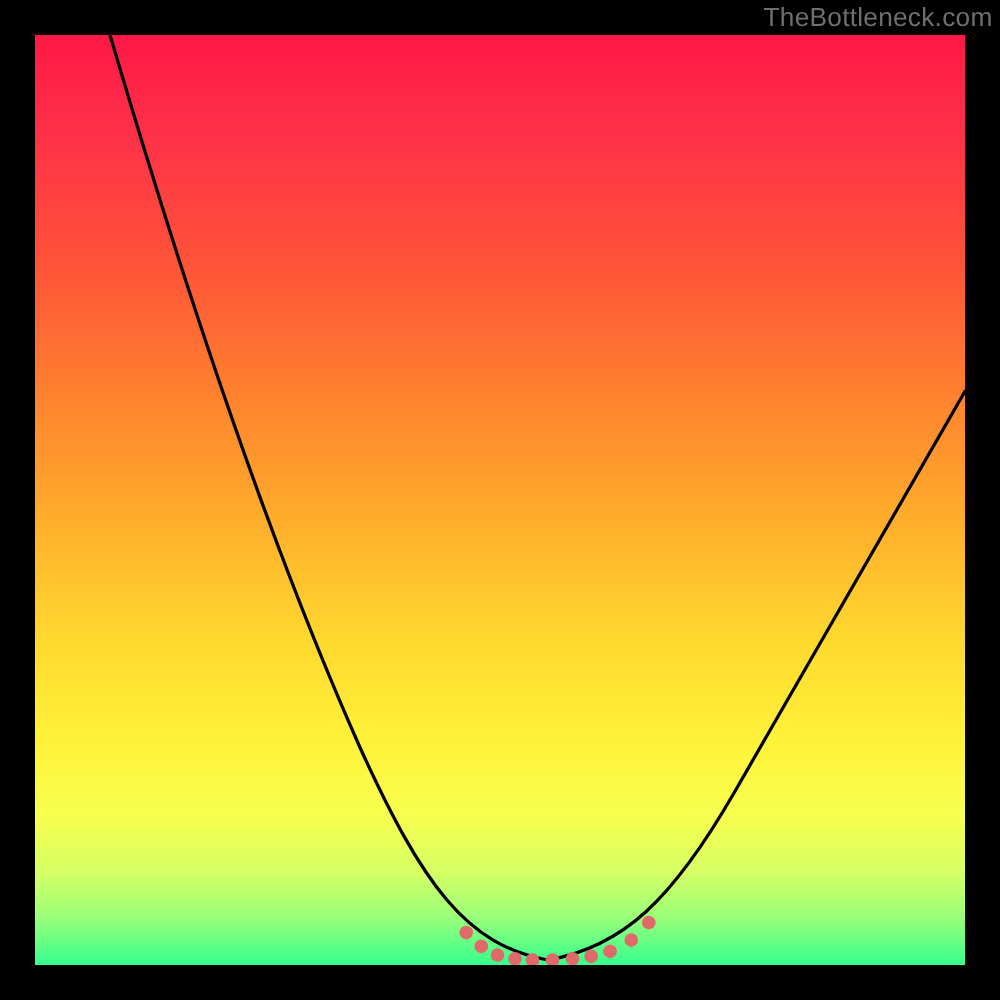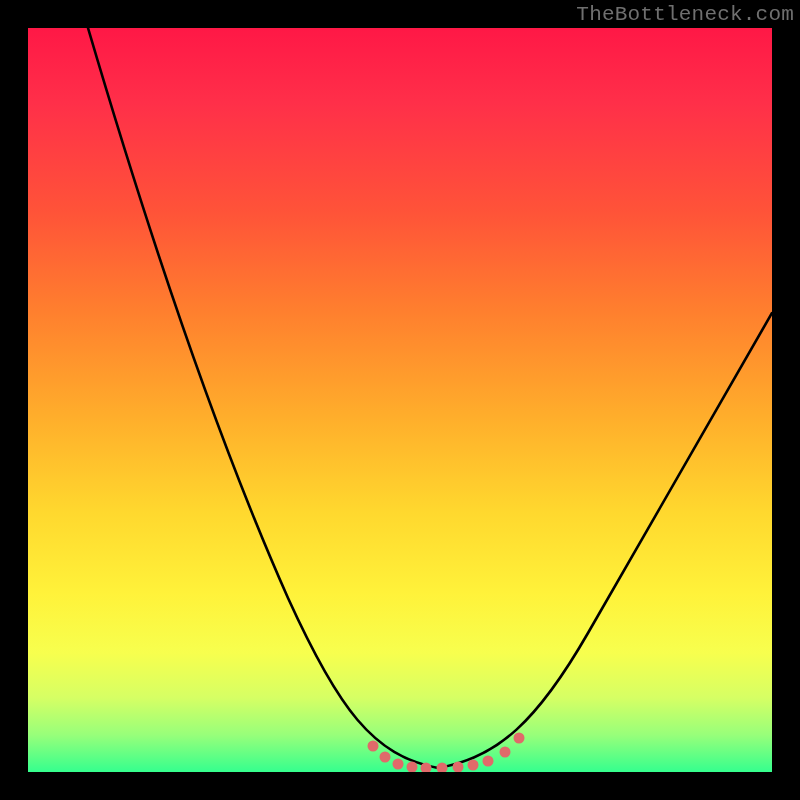--- a/index.html
+++ b/index.html
@@ -48,21 +48,20 @@
   }
   .watermark {
     position: absolute;
     top: 3px;
     right: 6px;
     color: #6f6f6f;
     font-size: 21px;
     font-weight: 500;
     letter-spacing: 0.2px;
     user-select: none;
-    font-family: Liberation Mono, monospace;
   }
 </style>
 </head>
 <body>
 
 <div class="frame">
 
   <div class="plot">
     <div class="gradient"></div>
 

